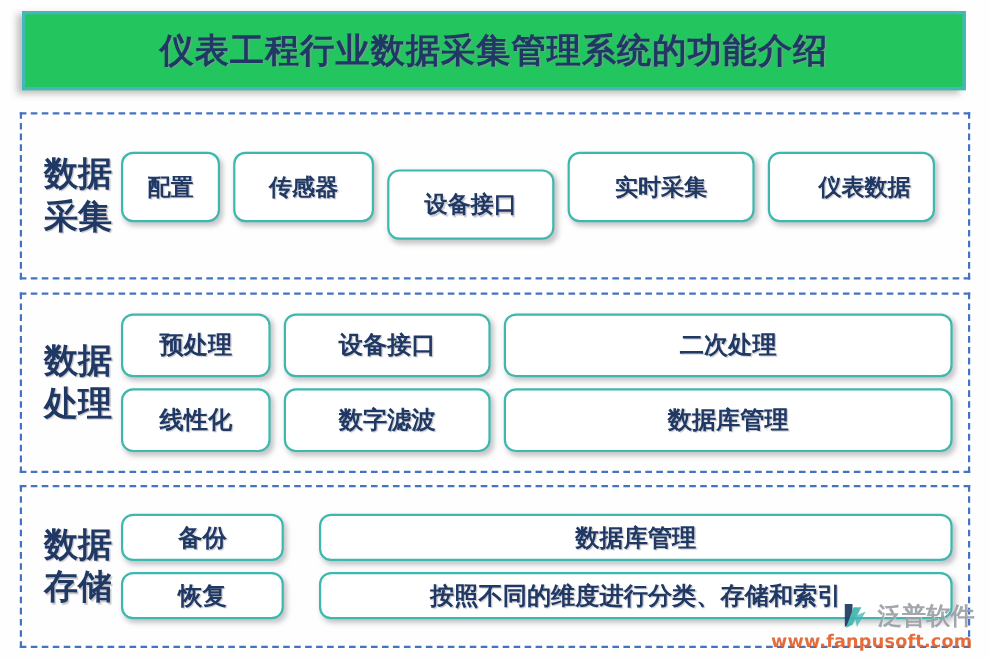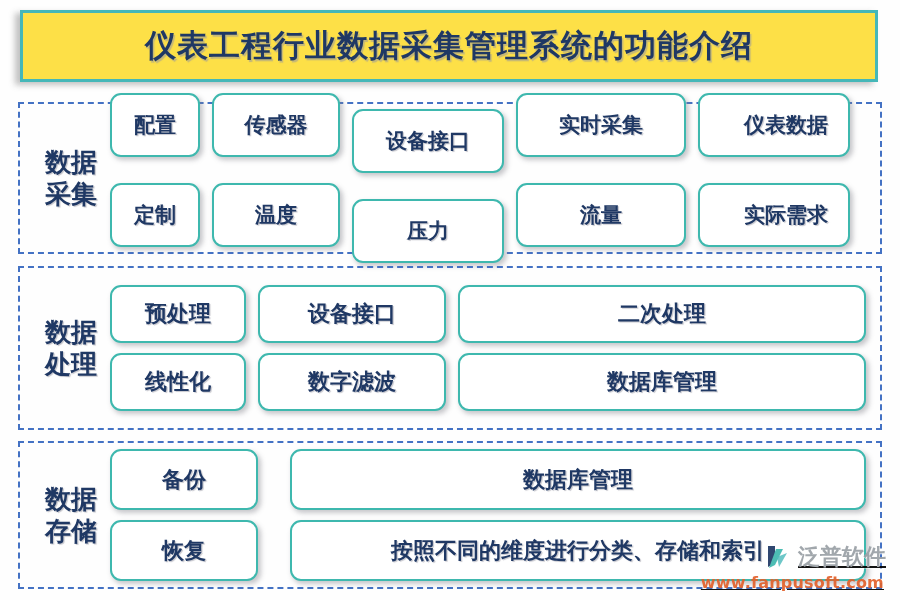--- a/index.html
+++ b/index.html
@@ -26,21 +26,21 @@
 
   
   .title-box {
     position: absolute;
     left: 20px;
     top: 10px;
     width: 858px;
     height: 72px;
     box-sizing: border-box;
     border: 3px solid #45b7b8;
-    background: #fde047;
+    background: #22c55e;
     box-shadow: -5px 3px 6px rgba(120,120,120,0.45);
     display: flex;
     align-items: center;
     justify-content: center;
   }
   .title-text {
     font-family: "DejaVu Serif", "Liberation Serif", serif;
     font-size: 31px;
     font-weight: bold;
     letter-spacing: 1px;
@@ -63,21 +63,21 @@
   #section-acquisition { top: 102px;  height: 152px; }
   #section-processing  { top: 266px;  height: 164px; }
   #section-storage     { top: 441px;  height: 148px; }
 
   .section-label {
     flex: 0 0 auto;
     width: 78px;
     margin-left: 12px;
     text-align: center;
     font-family: "DejaVu Serif", "Liberation Serif", serif;
-    font-size: 26px;
+    font-size: 31px;
     font-weight: bold;
     line-height: 1.25;
     color: #1f3864;
     text-shadow: 1.2px 1.2px 0.8px rgba(160,160,170,0.6);
     white-space: pre-line;
   }
 
   .grid {
     flex: 1 1 auto;
     display: flex;
@@ -122,40 +122,39 @@
   #section-processing .pill {
     height: 58px;
     font-size: 22px;
   }
   #section-processing .p1 { flex: 0 0 136px; }
   #section-processing .p2 { flex: 0 0 188px; }
   #section-processing .p3 { flex: 1 1 auto;  }
 
   
   #section-storage .pill {
-    height: 61px;
+    height: 43px;
     font-size: 22px;
   }
   #section-storage .s1 { flex: 0 0 148px; }
   #section-storage .s2 { flex: 1 1 auto; margin-left: 20px;  }
 
   
   .watermark {
     position: absolute;
     right: 14px;
     bottom: 8px;
     width: 160px;
     height: 50px;
     display: flex;
     flex-direction: column;
     align-items: flex-end;
-    justify-content: space-between;
+    justify-content: flex-end;
     opacity: 0.92;
     pointer-events: none;
-    text-decoration: underline;
   }
   .wm-top {
     display: flex;
     align-items: center;
     gap: 3px;
   }
   .wm-mark { width: 30px; height: 28px; display:block; }
   .wm-name {
     font-family: "DejaVu Sans", "Liberation Sans", sans-serif;
     font-size: 22px;
@@ -186,27 +185,20 @@
   <div class="section" id="section-acquisition">
     <div class="section-label">数据
 采集</div>
     <div class="grid">
       <div class="grid-row">
         <div class="pill c1">配置</div>
         <div class="pill c2">传感器</div>
         <div class="pill c3">设备接口</div>
         <div class="pill c4">实时采集</div>
         <div class="pill c5">仪表数据</div>
-      </div>
-      <div class="grid-row">
-        <div class="pill c1">定制</div>
-        <div class="pill c2">温度</div>
-        <div class="pill c3">压力</div>
-        <div class="pill c4">流量</div>
-        <div class="pill c5">实际需求</div>
       </div>
     </div>
   </div>
 
   <div class="section" id="section-processing">
     <div class="section-label">数据
 处理</div>
     <div class="grid">
       <div class="grid-row">
         <div class="pill p1">预处理</div>

